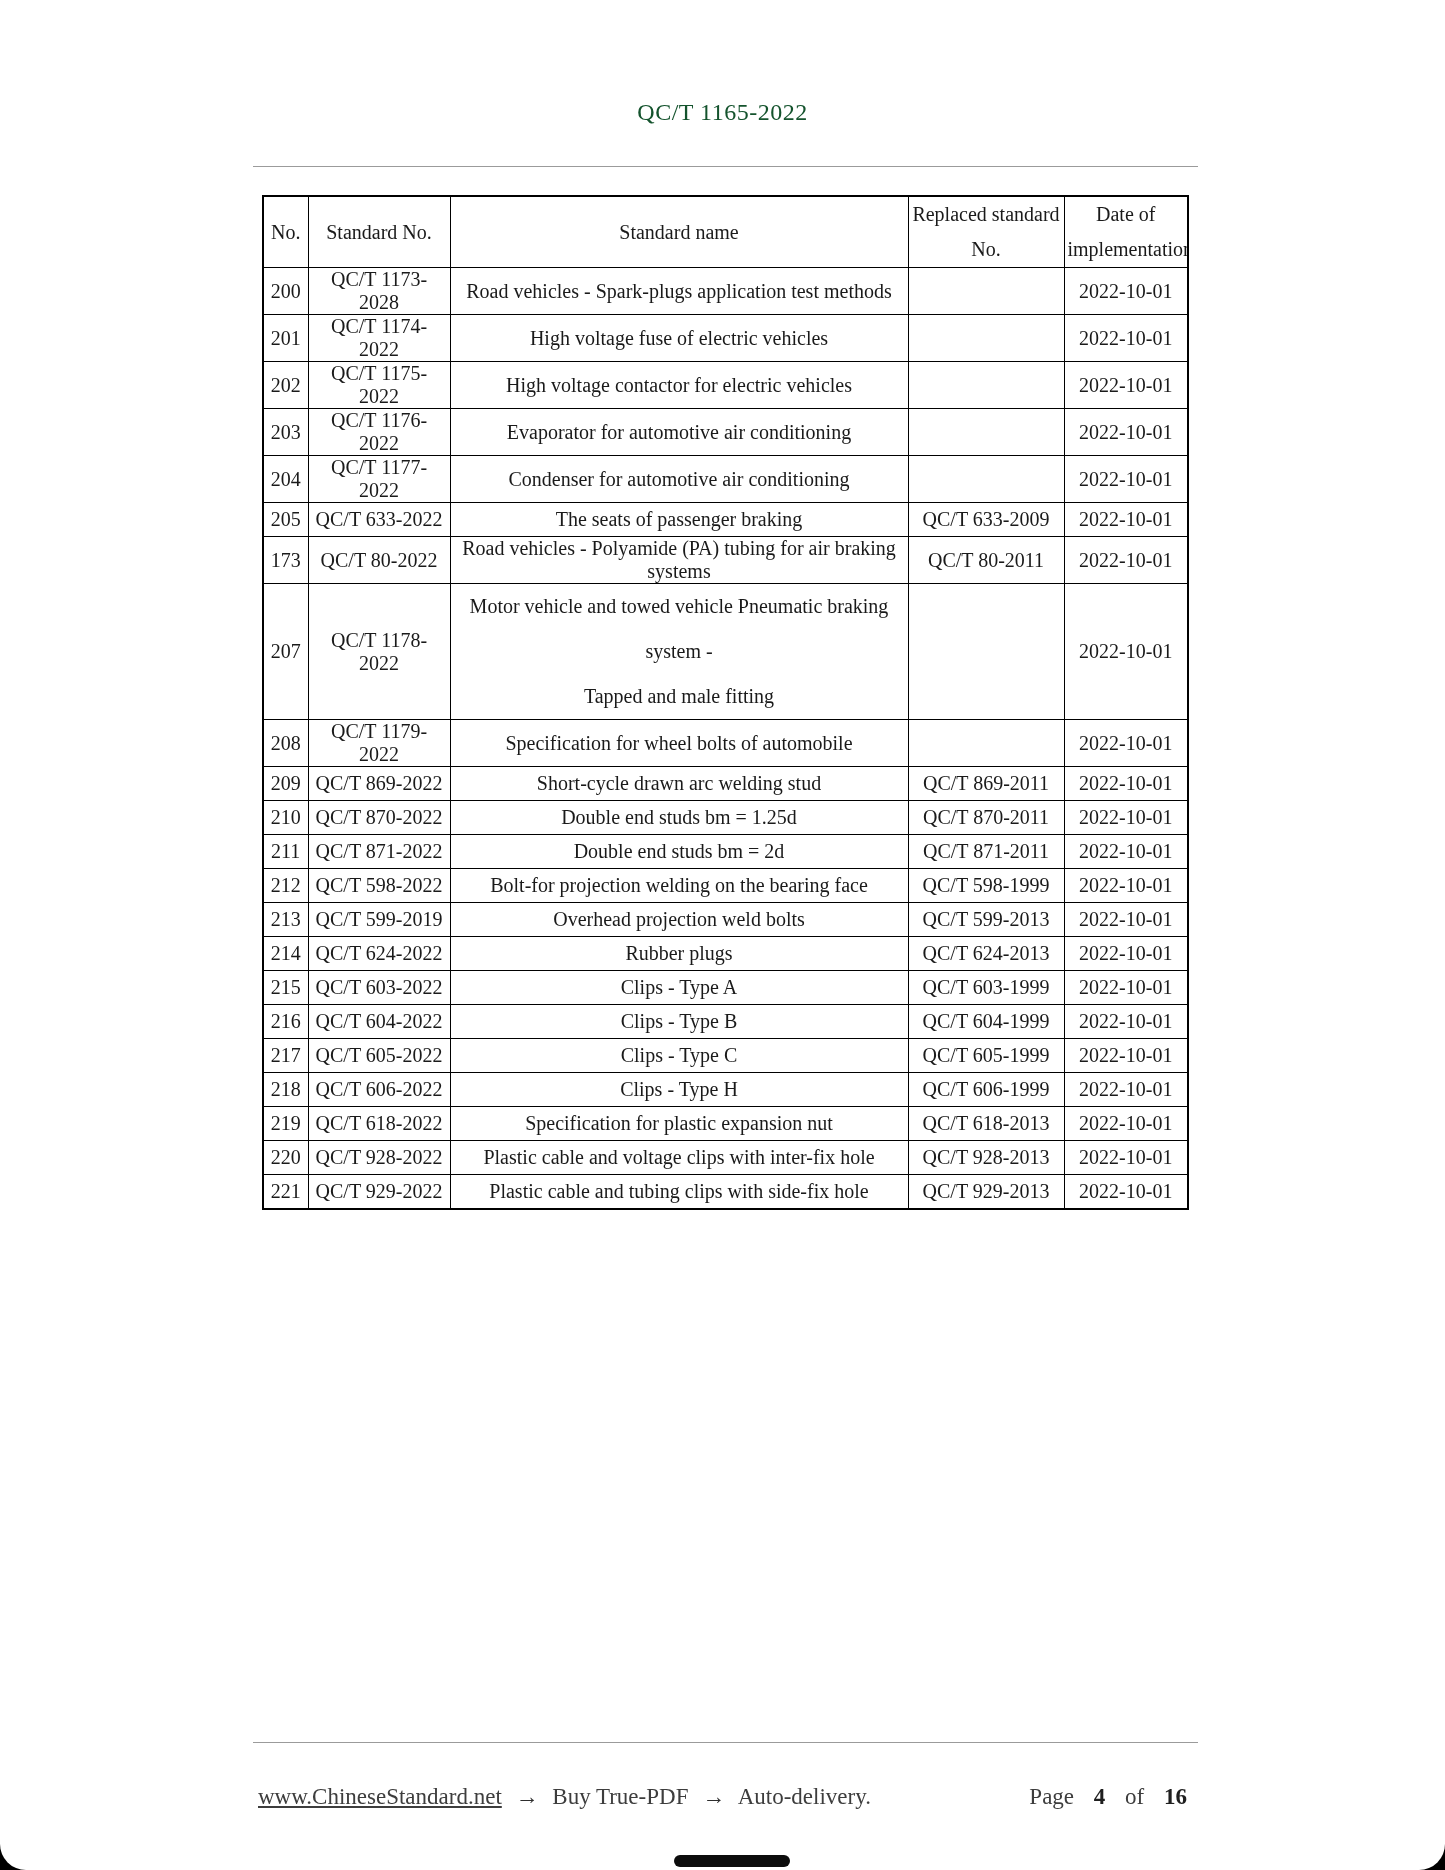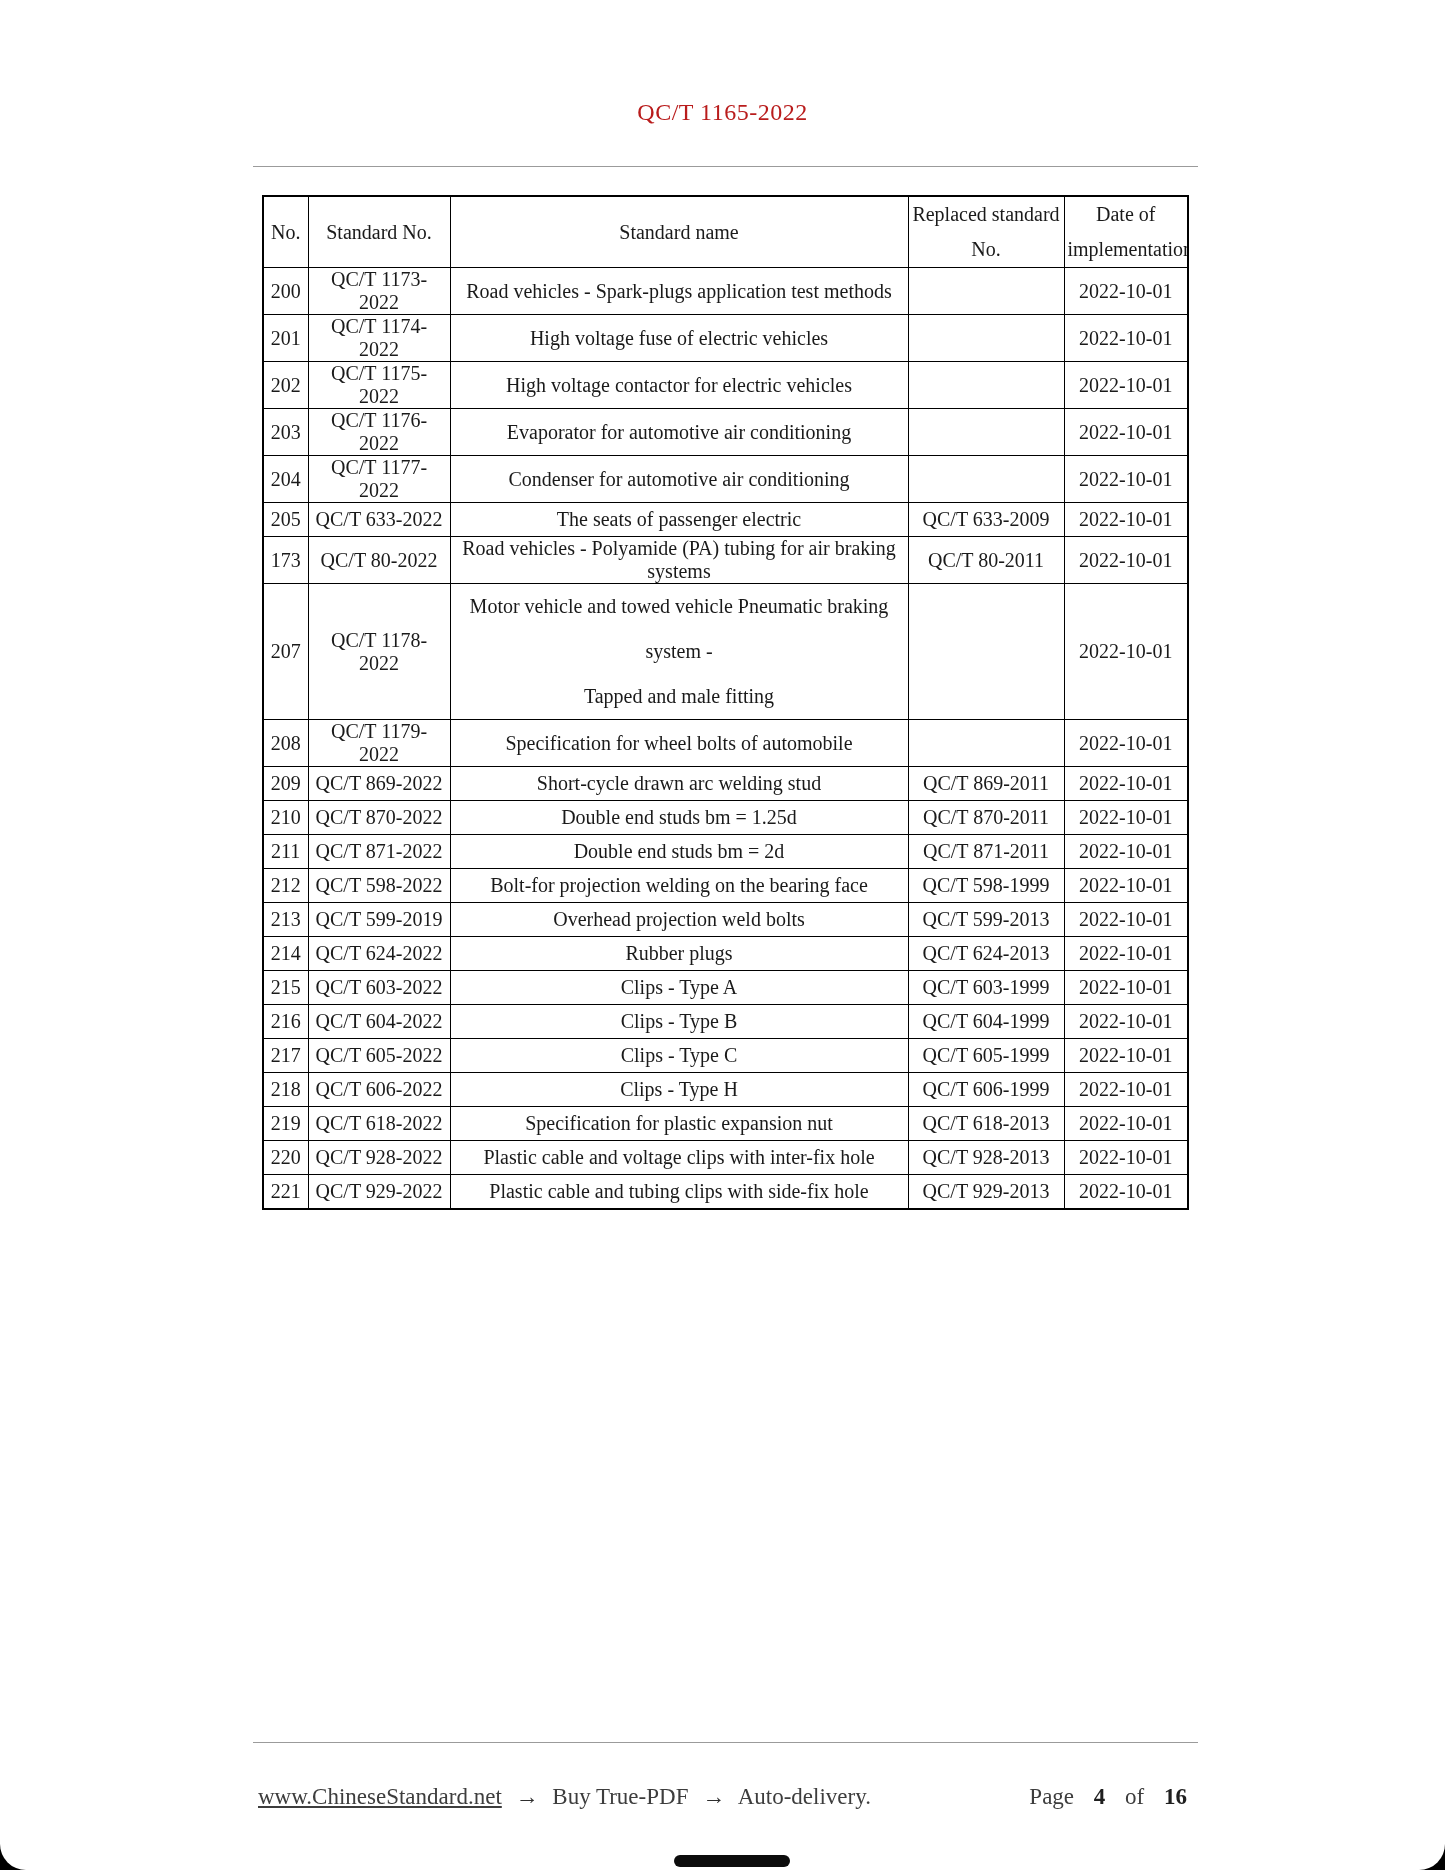--- a/index.html
+++ b/index.html
@@ -5,21 +5,21 @@
   * { margin:0; padding:0; box-sizing:border-box; }
   html,body { width:1445px; height:1870px; }
   body {
     background:#ffffff;
     position:relative;
     font-family:"Liberation Serif","DejaVu Serif",serif;
     overflow:hidden;
   }
   .doc-title {
     position:absolute; top:99px; left:0; width:100%;
-    text-align:center; font-size:24px; color:#b91c1c; letter-spacing:.5px;
+    text-align:center; font-size:24px; color:#14532d; letter-spacing:.5px;
   }
   .rule {
     position:absolute; left:253px; width:945px; height:0;
     border-top:1px solid #9b9b9b;
   }
   .rule-header { top:166px; }
   .rule-footer { top:1742px; }
 
   table.std-table {
     position:absolute; left:262px; top:195px; width:925px;
@@ -85,21 +85,21 @@
       <th>Standard name</th>
       <th>Replaced standard
 No.</th>
       <th>Date of
 implementation</th>
     </tr>
   </thead>
   <tbody id="rows">
       <tr>
     <td class="c-no">200</td>
-    <td class="c-std">QC/T 1173-2022</td>
+    <td class="c-std">QC/T 1173-2028</td>
     <td class="c-name">Road vehicles - Spark-plugs application test methods</td>
     <td class="c-rep"></td>
     <td class="c-date">2022-10-01</td>
   </tr>
       <tr>
     <td class="c-no">201</td>
     <td class="c-std">QC/T 1174-2022</td>
     <td class="c-name">High voltage fuse of electric vehicles</td>
     <td class="c-rep"></td>
     <td class="c-date">2022-10-01</td>
@@ -121,21 +121,21 @@
       <tr>
     <td class="c-no">204</td>
     <td class="c-std">QC/T 1177-2022</td>
     <td class="c-name">Condenser for automotive air conditioning</td>
     <td class="c-rep"></td>
     <td class="c-date">2022-10-01</td>
   </tr>
       <tr>
     <td class="c-no">205</td>
     <td class="c-std">QC/T 633-2022</td>
-    <td class="c-name">The seats of passenger electric</td>
+    <td class="c-name">The seats of passenger braking</td>
     <td class="c-rep">QC/T 633-2009</td>
     <td class="c-date">2022-10-01</td>
   </tr>
       <tr>
     <td class="c-no">173</td>
     <td class="c-std">QC/T 80-2022</td>
     <td class="c-name">Road vehicles - Polyamide (PA) tubing for air braking systems</td>
     <td class="c-rep">QC/T 80-2011</td>
     <td class="c-date">2022-10-01</td>
   </tr>

